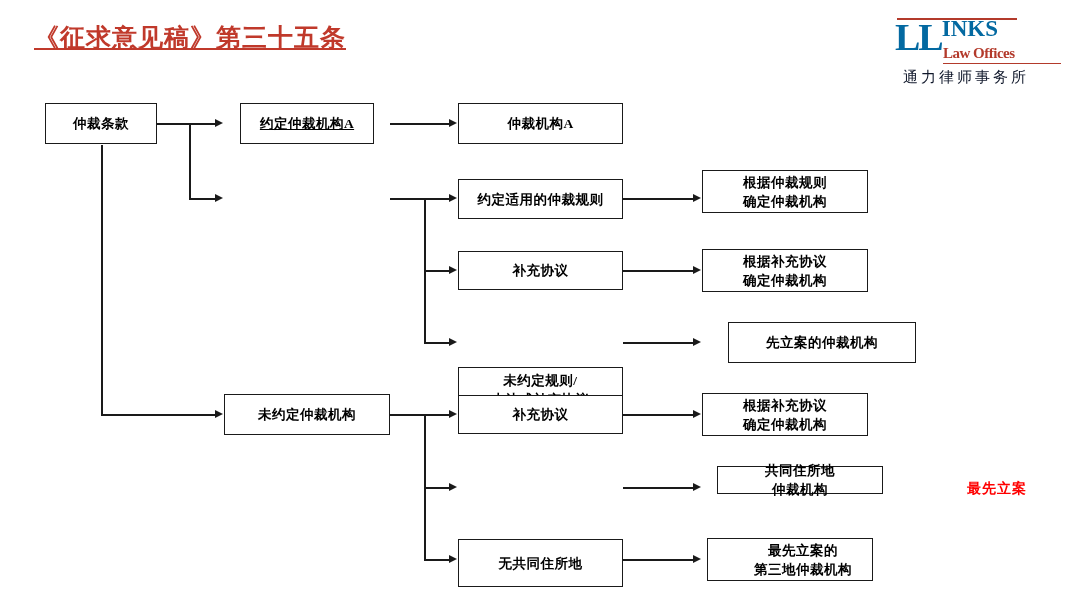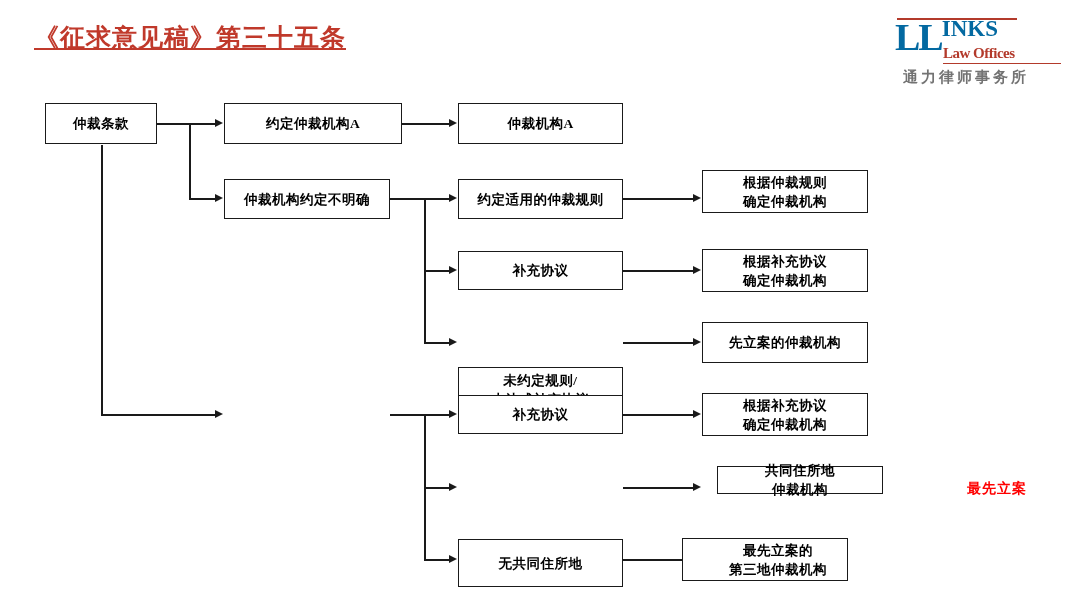--- a/index.html
+++ b/index.html
@@ -92,22 +92,22 @@
     top: 45px;
     width: 118px;
     height: 1px;
     background: #B33A2B;
   }
   .logo-cn {
     position: absolute;
     left: 8px;
     top: 50px;
     font-size: 15px;
-    font-weight: 700;
-    color: #737373;
+    font-weight: 400;
+    color: #0f172a;
     letter-spacing: 3px;
     white-space: nowrap;
     font-family: "Liberation Serif", "DejaVu Serif", serif;
   }
 
   
   .node {
     position: absolute;
     box-sizing: border-box;
     border: 1.6px solid #1a1a1a;
@@ -218,28 +218,28 @@
   <div class="ln h" style="left:623px; top:487px; width:70px;"></div>
   <div class="arrow" style="left:693px; top:483px;"></div>
 
   <div class="ln h" style="left:623px; top:559px; width:70px;"></div>
   <div class="arrow" style="left:693px; top:555px;"></div>
 
   <div class="node" style="left:45px; top:103px; width:112px; height:41px;">
     <span>仲裁条款</span>
   </div>
 
-  <div class="node" style="left:224px; top:103px; width:178px; height:41px;">
+  <div class="node" style="left:240px; top:103px; width:134px; height:41px;text-decoration:underline;">
     <span>约定仲裁机构A</span>
   </div>
 
-  <div class="node" style="left:224px; top:179px; width:166px; height:40px;">
-    <span>仲裁机构约定不明确</span>
-  </div>
-
+
+  <div class="node" style="left:224px; top:394px; width:166px; height:41px;">
+    <span>未约定仲裁机构</span>
+  </div>
 
   <div class="node" style="left:458px; top:179px; width:165px; height:40px;">
     <span>约定适用的仲裁规则</span>
   </div>
 
   <div class="node" style="left:458px; top:103px; width:165px; height:41px;">
     <span>仲裁机构A</span>
   </div>
 
   <div class="node" style="left:458px; top:251px; width:165px; height:39px;">
@@ -263,34 +263,34 @@
   <div class="node" style="left:702px; top:170px; width:166px; height:43px;">
     <span>根据仲裁规则
 确定仲裁机构</span>
   </div>
 
   <div class="node" style="left:702px; top:249px; width:166px; height:43px;">
     <span>根据补充协议
 确定仲裁机构</span>
   </div>
 
-  <div class="node" style="left:702px; top:322px; width:166px; height:41px;align-items:center;">
+  <div class="node" style="left:728px; top:322px; width:188px; height:41px;align-items:center;">
     <span>先立案的仲裁机构</span>
   </div>
 
   <div class="node" style="left:702px; top:393px; width:166px; height:43px;">
     <span>根据补充协议
 确定仲裁机构</span>
   </div>
 
   <div class="node" style="left:717px; top:466px; width:166px; height:28px;">
     <span>共同住所地
 仲裁机构</span>
   </div>
 
-  <div class="node" style="left:682px; top:538px; width:166px; height:43px;padding-left:26px;">
+  <div class="node" style="left:707px; top:538px; width:166px; height:43px;padding-left:26px;">
     <span>最先立案的
 第三地仲裁机构</span>
   </div>
 
   <div class="note" style="left:926px; top:480px;margin-left:41px;">最先立案</div>
 
 </div>
 
 </body></html>

